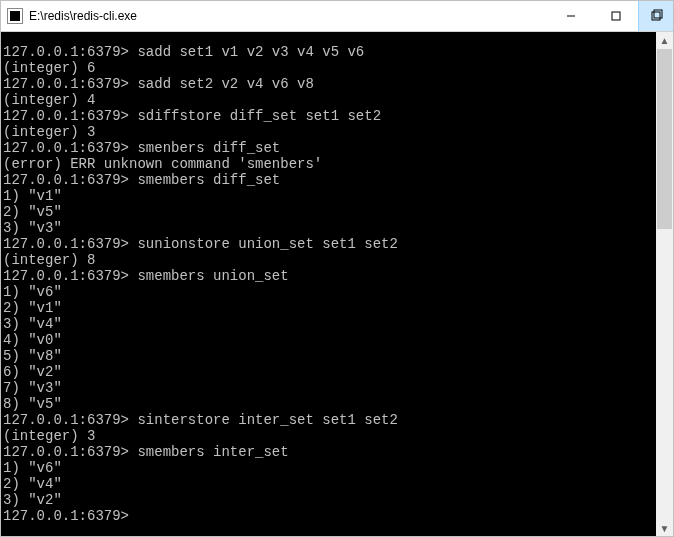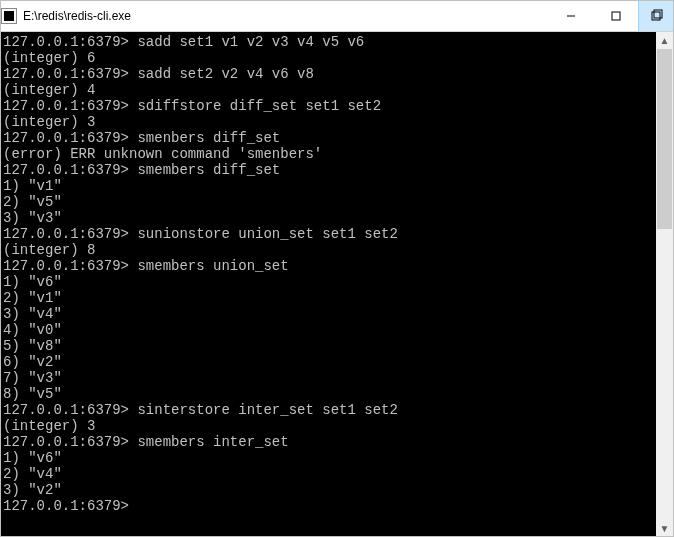--- a/index.html
+++ b/index.html
@@ -19,20 +19,21 @@
     display: flex;
     align-items: center;
     justify-content: space-between;
     border-bottom: 1px solid #d0d0d0;
     font-size: 12px;
   }
   .title-left {
     display: flex;
     align-items: center;
     gap: 6px;
+    padding-left: 6px;
     justify-content: space-between;
   }
   .app-icon {
     width: 16px;
     height: 16px;
     background: #fff;
     border: 1px solid #888;
     box-sizing: border-box;
     position: relative;
   }
@@ -78,21 +79,21 @@
     height: calc(100% - 30px);
     display: flex;
   }
   .terminal {
     flex: 1;
     background: #000;
     color: #c0c0c0;
     font-family: "NSimSun","SimSun","Courier New",monospace;
     font-size: 14px;
     line-height: 16px;
-    padding: 2px 2px 2px 2px;
+    padding: 12px 2px 2px 2px;
     white-space: pre;
     overflow: hidden;
   }
   .scrollbar {
     width: 17px;
     background: #f0f0f0;
     position: relative;
   }
   .scroll-arrow {
     position: absolute;

